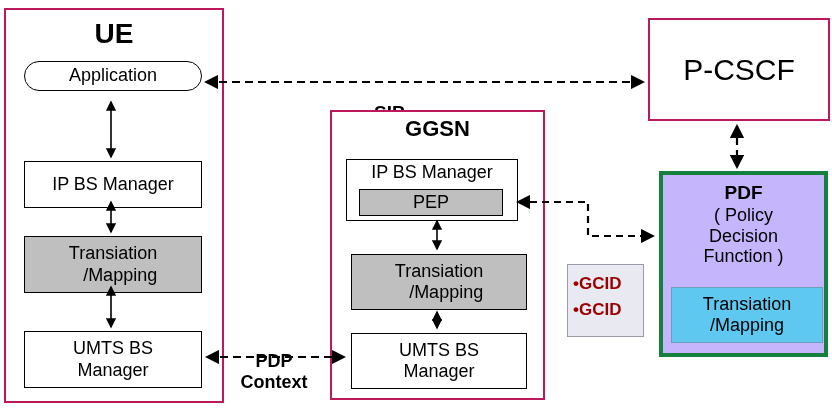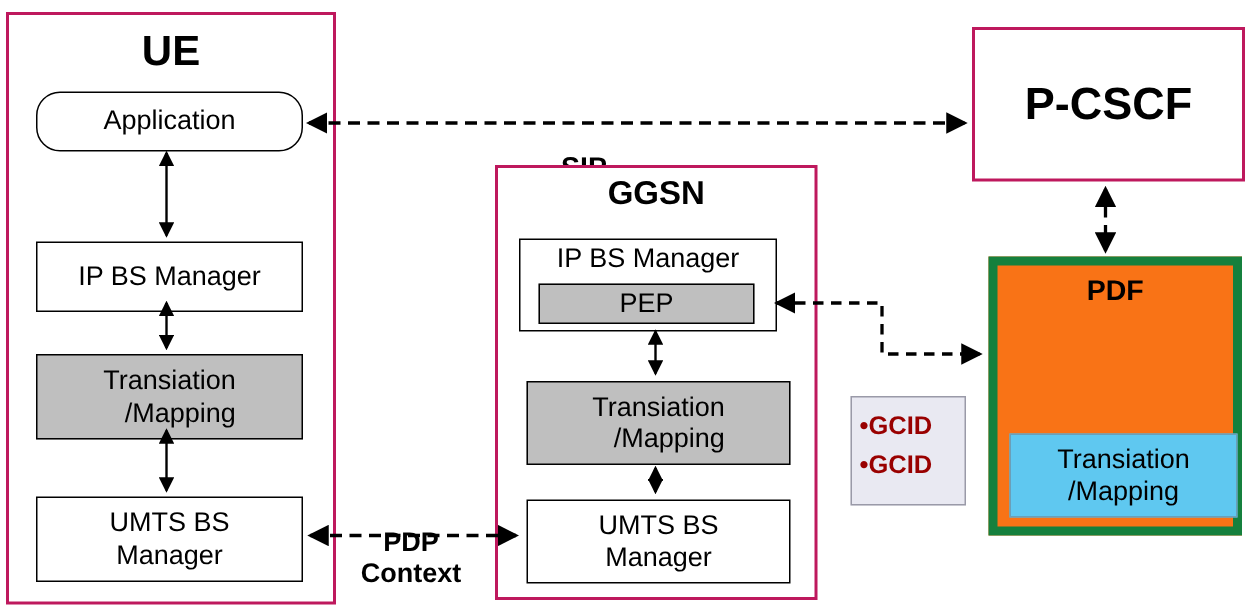--- a/index.html
+++ b/index.html
@@ -10,67 +10,70 @@
   .outer { position:absolute; border:2px solid #be185d; background:#fff; box-sizing:border-box; }
   .big-title { position:absolute; left:0; width:100%; text-align:center; font-weight:bold; }
   .node {
     position:absolute; border:1.5px solid #000; background:#fff; box-sizing:border-box;
     display:flex; align-items:center; justify-content:center; text-align:center;
     font-size:18px; line-height:1.18; white-space:pre-line;
   }
   .gray { background:#BFBFBF;text-align:right; }
   .cyan { background:#5FC8F0; border:1px solid #6b9fb8; }
   .pdf-box {
-    position:absolute; background:#f97316; border:6px solid #15803d; box-sizing:border-box;
+    position:absolute; background:#c4b5fd; border:4px solid #15803d; box-sizing:border-box;
     text-align:center;
   }
   .pdf-title { font-weight:bold; font-size:19px; margin-top:7px; }
   .pdf-sub { font-size:18px; line-height:1.15; white-space:pre-line; margin-top:1px; }
   .if-label { position:absolute; font-weight:bold; font-size:19px; white-space:pre-line; text-align:center;margin-top:44px; }
   .id-box {
     position:absolute; background:#E9E9F2; border:1px solid #9a9aa8; box-sizing:border-box;
     padding:6px 4px 16px 5px; font-size:17px; font-weight:bold; color:#990000; line-height:1.55;
   }
   .id-box div { white-space:pre; }
   svg.overlay { position:absolute; left:0; top:0; z-index:10; pointer-events:none; }
   .under { z-index:1; }
 </style>
 </head>
 <body>
 
 <div class="canvas">
 
   <div class="outer under" style="left:4px; top:8px; width:220px; height:395px;">
     <div class="big-title" style="top:8px; font-size:28px;">UE</div>
-    <div class="node" style="left:18px; top:51px; width:178px; height:40px;border-radius:16px;">Application</div>
+    <div class="node" style="left:18px; top:51px; width:178px; height:30px;border-radius:16px;">Application</div>
     <div class="node" style="left:18px; top:151px; width:178px; height:47px;">IP BS Manager</div>
     <div class="node gray" style="left:18px; top:226px; width:178px; height:57px;">Transiation
 /Mapping</div>
     <div class="node" style="left:18px; top:321px; width:178px; height:57px;">UMTS BS
 Manager</div>
   </div>
 
   <div class="outer under" style="left:330px; top:110px; width:215px; height:290px;">
     <div class="big-title" style="top:4px; font-size:22px;">GGSN</div>
     <div class="node" style="left:14px; top:47px; width:172px; height:62px; align-items:flex-start; padding-top:2px;">
       <span>IP BS Manager</span>
       <div class="node gray" style="left:12px; top:29px; width:144px; height:27px;">PEP</div>
     </div>
     <div class="node gray" style="left:19px; top:142px; width:176px; height:56px;">Transiation
 /Mapping</div>
     <div class="node" style="left:19px; top:221px; width:176px; height:56px;">UMTS BS
 Manager</div>
   </div>
 
   <div class="outer under" style="left:648px; top:18px; width:182px; height:103px; display:flex; align-items:center; justify-content:center;">
-    <span style="font-weight:bold; font-size:30px;">P-CSCF</span>
+    <span style="font-weight:normal; font-size:30px;">P-CSCF</span>
   </div>
 
   <div class="pdf-box under" style="left:659px; top:171px; width:169px; height:186px;">
     <div class="pdf-title">PDF</div>
+    <div class="pdf-sub">( Policy
+Decision
+Function )</div>
     <div class="node cyan" style="left:8px; top:112px; width:152px; height:56px;">Transiation
 /Mapping</div>
   </div>
 
   <div class="id-box under" style="left:567px; top:264px; width:77px; height:73px;">
     <div>•GCID</div>
     <div>•GCID</div>
   </div>
 
   <div class="if-label" style="left:374px; top:58px;">SIP</div>

